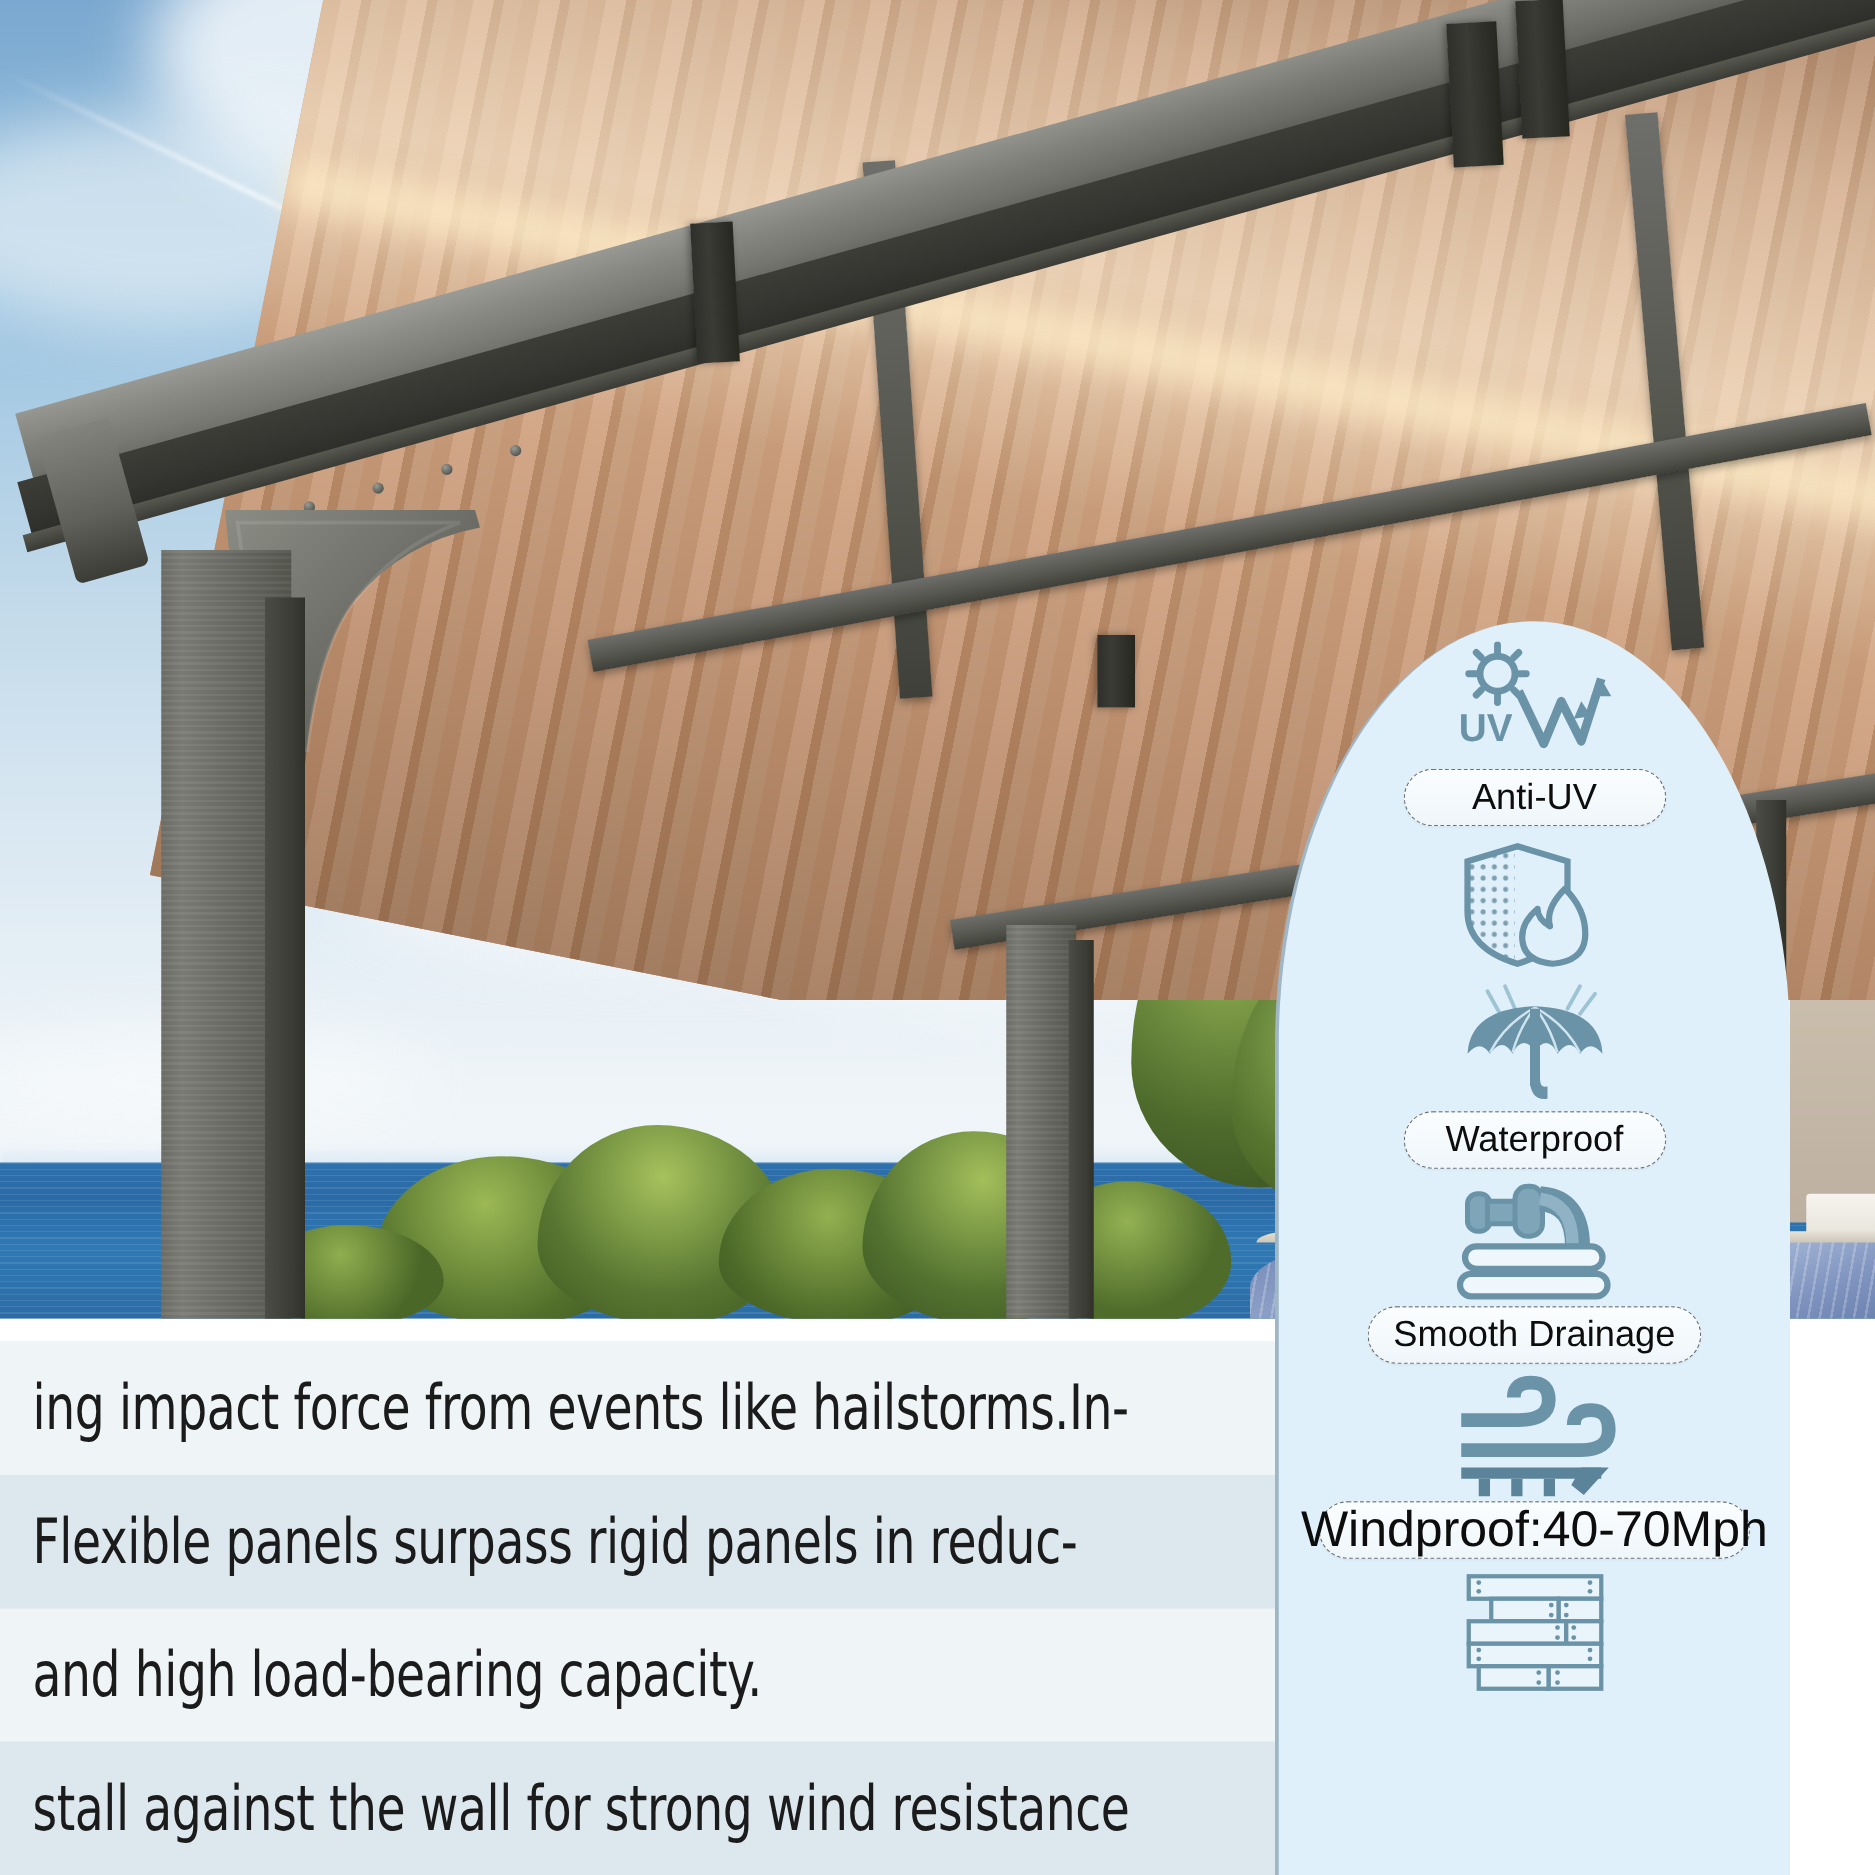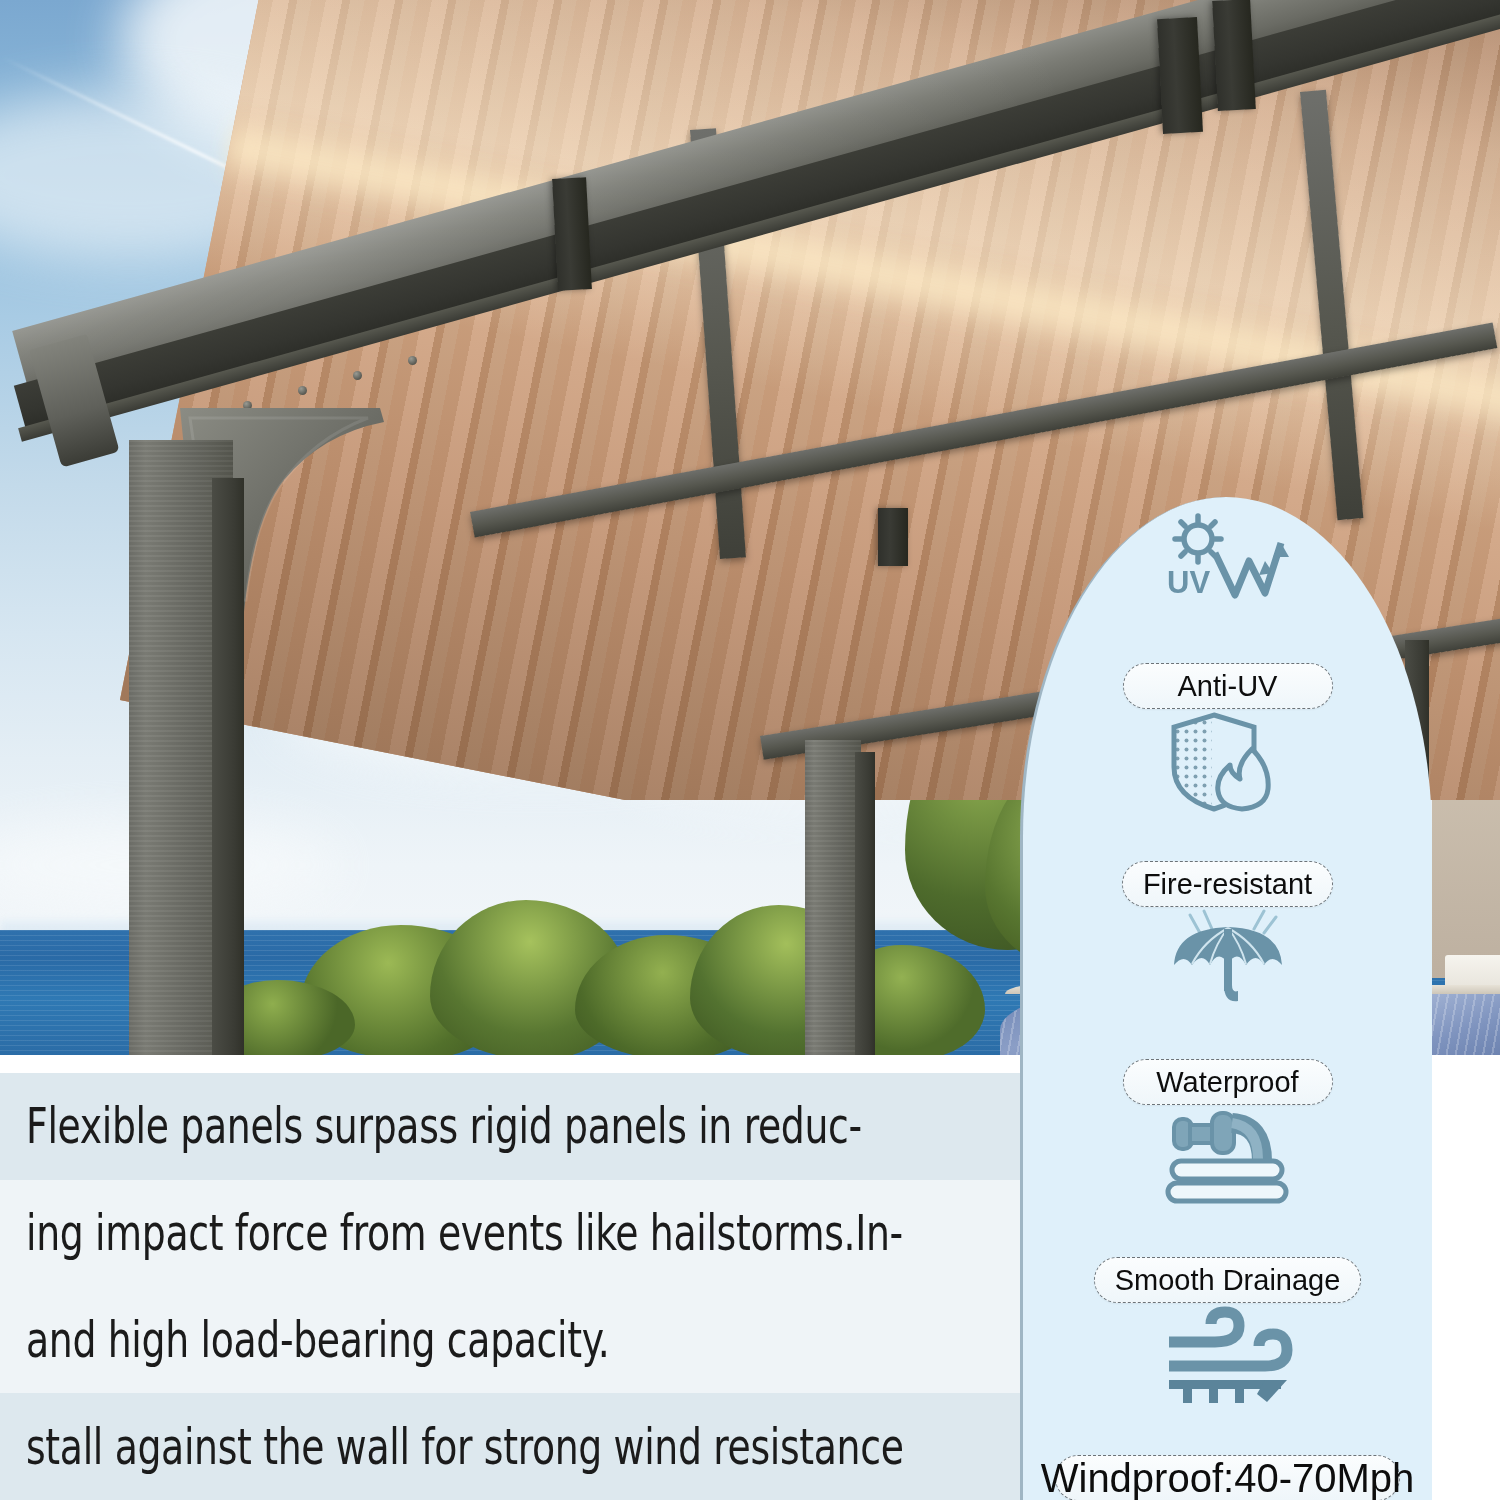--- a/index.html
+++ b/index.html
@@ -132,21 +132,21 @@
   .arch-inner { position:absolute; inset:0; display:flex; flex-direction:column;
     align-items:center; padding-top:14px; }
 
   .feat { width:100%; display:flex; flex-direction:column; align-items:center; }
   .feat-icon { height:104px; display:flex; align-items:center; justify-content:center; }
   .pill { min-width:210px; max-width:345px; height:46px; padding:0 20px;
     display:flex; align-items:center; justify-content:center;
     background:linear-gradient(to bottom,#fbfdfe,#eff6fa);
     border:1.6px dashed #6c7378; border-radius:26px;
     font-size:29px; color:#0d0d0d; white-space:nowrap;
-    box-shadow:0 1px 2px rgba(0,0,0,.05);margin-top:48px; }
+    box-shadow:0 1px 2px rgba(0,0,0,.05); }
   .pill.wide { min-width:330px; font-size:40px; }
 
   .spacer-6 { height:6px; }
   .spacer-10 { height:10px; }
 </style>
 </head>
 <body>
 
 <div id="stage">
 
@@ -251,25 +251,25 @@
     <div class="post-dark" style="left:212px; top:478px; width:32px; height:577px;"></div>
 
     <div class="post" style="left:805px; top:740px; width:56px; height:315px;"></div>
     <div class="post-dark" style="left:855px; top:752px; width:20px; height:303px;"></div>
 
     <div class="post-dark" style="left:1405px; top:640px; width:24px; height:415px;"></div>
 
   </div>
 
   <div class="textpanel">
+    <div class="trow band-b">
+      <span>ing impact force from events like hailstorms.In-</span>
+    </div>
     <div class="trow band-a">
       <span>Flexible panels surpass rigid panels in reduc-</span>
-    </div>
-    <div class="trow band-b">
-      <span>ing impact force from events like hailstorms.In-</span>
     </div>
     <div class="trow band-b">
       <span>and high load-bearing capacity.</span>
     </div>
     <div class="trow band-a">
       <span>stall against the wall for strong wind resistance</span>
     </div>
   </div>
 
   <div class="arch">
@@ -314,23 +314,20 @@
               <clipPath id="shclip">
                 <path d="M50 6 L90 18 L90 58 Q90 88 50 100 Q10 88 10 58 L10 18 Z"></path>
               </clipPath>
             </defs>
             <g clip-path="url(#shclip)">
               <rect x="10" y="6" width="38" height="96" fill="url(#dots)"></rect>
             </g>
             <path d="M50 6 L90 18 L90 58 Q90 88 50 100 Q10 88 10 58 L10 18 Z" fill="none" stroke="#6a93a8" stroke-width="5"></path>
             <path d="M88 40 Q72 56 76 70 Q66 64 66 56 Q52 68 54 82 Q56 98 78 100 Q102 98 104 80 Q106 58 88 40 Z" fill="#dff0fa" stroke="#6a93a8" stroke-width="5" stroke-linejoin="round"></path>
           </svg>
-        </div>
-        <div class="pill">
-          <span>Fire-resistant</span>
         </div>
       </div>
 
       <div class="spacer-10"></div>
 
       <div class="feat">
         <div class="feat-icon">
           <svg width="136" height="100" viewBox="0 0 136 100">
             <g stroke="#9dc3d4" stroke-width="3" stroke-linecap="round" fill="none">
               <line x1="30" y1="6" x2="40" y2="24"></line>

